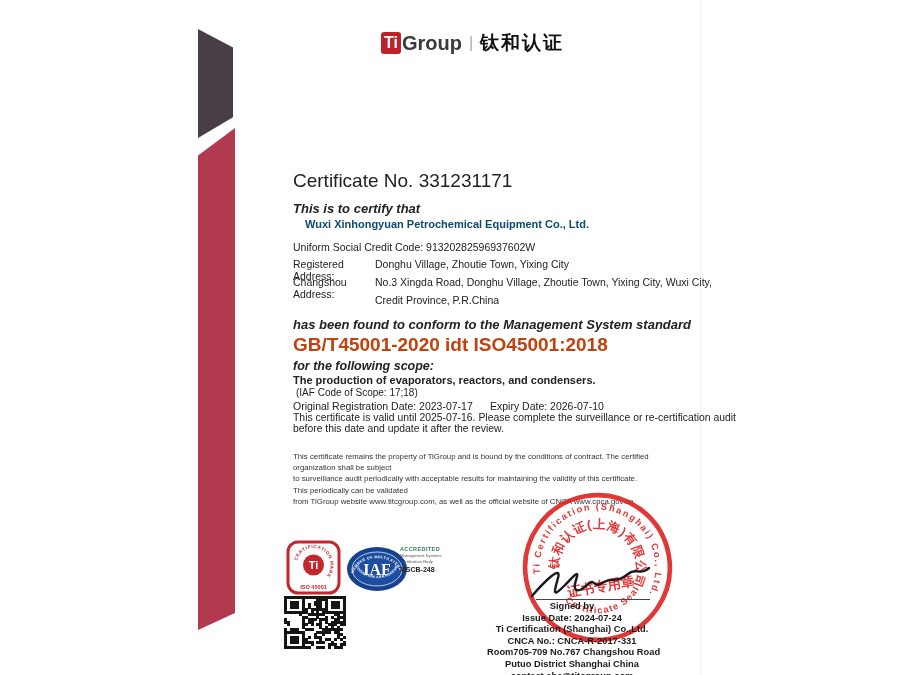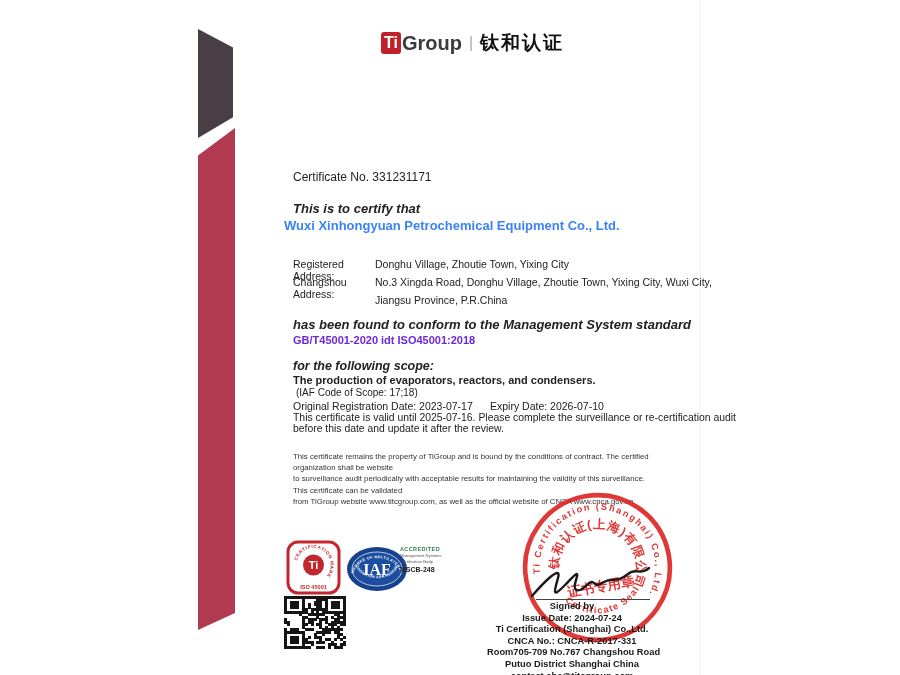--- a/index.html
+++ b/index.html
@@ -15,31 +15,31 @@
   .header{position:absolute;left:280px;top:30px;width:385px;text-align:center;}
   .logo-row{display:flex;justify-content:center;align-items:center;height:26px;}
   .logo-ti{background:#c0202a;color:#fff;font-weight:bold;font-size:16px;line-height:20px;
            padding:1px 3px;border-radius:3px;}
   .logo-group{font-size:20px;font-weight:bold;color:#3a3a3a;margin-left:1px;}
   .logo-sep{color:#aaa;font-size:16px;margin:0 7px;font-weight:normal;}
   .logo-cn{font-size:19px;font-weight:600;color:#111;letter-spacing:2px;}
   .title{margin-top:28px;font-size:20.5px;font-weight:bold;color:#2d2d2d;line-height:29px;letter-spacing:.3px;}
   
   .abs{position:absolute;}
-  .cert-number{left:293px;top:170px;font-size:12px;color:#1f1f1f;}
+  .cert-number{left:293px;top:170px;font-size:19px;color:#1f1f1f;}
   .certify-intro{left:293px;top:201px;font-size:13px;font-style:italic;font-weight:bold;}
-  .company{left:284px;top:218px;font-size:13px;font-weight:bold;color:#3b82f6;}
+  .company{left:305px;top:218px;font-size:11px;font-weight:bold;color:#0c4a6e;}
   .credit-code{left:293px;top:241px;font-size:10.5px;}
   .addr-row{display:flex;font-size:10.5px;}
   .addr-reg{left:293px;top:258px;}
   .addr-op{left:293px;top:276px;}
   .addr-label{width:82px;flex:none;}
   .addr-op2{left:375px;top:294px;font-size:10.5px;}
   .conform{left:293px;top:317px;font-size:13px;font-style:italic;font-weight:bold;}
-  .standard{left:293px;top:334px;font-size:11px;font-weight:bold;color:#6d28d9;}
+  .standard{left:293px;top:334px;font-size:19px;font-weight:bold;color:#c2410c;}
   .scope-intro{left:293px;top:359px;font-size:12.5px;font-style:italic;font-weight:bold;}
   .scope{left:293px;top:374px;font-size:11px;font-weight:bold;}
   .iaf-code{left:296px;top:387px;font-size:10px;}
   .dates-row{left:293px;top:400px;width:360px;font-size:10.5px;}
   .expiry{position:absolute;left:197px;top:0;}
   .validity1{left:293px;top:412px;font-size:10.4px;}
   .validity2{left:293px;top:423px;font-size:10.4px;}
   .fineprint{left:293px;top:451px;width:360px;font-size:7.8px;line-height:11.2px;color:#333;}
   
   .ti-mark{left:286px;top:540px;}
@@ -74,47 +74,48 @@
       <span class="logo-ti">Ti</span>
       <span class="logo-group">Group</span>
       <span class="logo-sep">|</span>
       <span class="logo-cn">钛和认证</span>
     </div>
   </div>
 
   <div class="abs cert-number">Certificate No. 331231171</div>
   <div class="abs certify-intro">This is to certify that</div>
   <div class="abs company">Wuxi Xinhongyuan Petrochemical Equipment Co., Ltd.</div>
+  <div class="abs credit-code">Uniform Social Credit Code: 91320282596937602W</div>
 
   <div class="abs addr-row addr-reg">
     <span class="addr-label">Registered Address:</span>
     <span>Donghu Village, Zhoutie Town, Yixing City</span>
   </div>
   <div class="abs addr-row addr-op">
     <span class="addr-label">Changshou Address:</span>
     <span>No.3 Xingda Road, Donghu Village, Zhoutie Town, Yixing City, Wuxi City,</span>
   </div>
-  <div class="abs addr-op2">Jiangsu Province, P.R.China</div>
+  <div class="abs addr-op2">Credit Province, P.R.China</div>
 
   <div class="abs conform">has been found to conform to the Management System standard</div>
   <div class="abs standard">GB/T45001-2020 idt ISO45001:2018</div>
   <div class="abs scope-intro">for the following scope:</div>
   <div class="abs scope">The production of evaporators, reactors, and condensers.</div>
   <div class="abs iaf-code">(IAF Code of Scope: 17;18)</div>
 
   <div class="abs dates-row">
     <span>Original Registration Date: 2023-07-17</span>
     <span class="expiry">Expiry Date: 2026-07-10</span>
   </div>
   <div class="abs validity1">This certificate is valid until 2025-07-16. Please complete the surveillance or re-certification audit</div>
   <div class="abs validity2">before this date and update it after the review.</div>
 
   <div class="abs fineprint">
-    <div>This certificate remains the property of TiGroup and is bound by the conditions of contract. The certified organization shall be website</div>
-    <div>to surveillance audit periodically with acceptable results for maintaining the validity of this surveillance. This certificate can be validated</div>
+    <div>This certificate remains the property of TiGroup and is bound by the conditions of contract. The certified organization shall be subject</div>
+    <div>to surveillance audit periodically with acceptable results for maintaining the validity of this certificate. This periodically can be validated</div>
     <div>from TiGroup website www.titcgroup.com, as well as the official website of CNCA www.cnca.gov.cn.</div>
   </div>
 
   <svg class="abs ti-mark" width="56" height="58" viewBox="0 0 56 58">
     <rect x="2" y="2" width="51" height="51" rx="10" fill="#fff" stroke="#c1272d" stroke-width="3"></rect>
     <defs>
       <path id="tiArc" d="M 10.5 25 A 17 17 0 1 1 44.5 25 A 17 17 0 1 1 10.5 25"></path>
     </defs>
     <text font-size="4.6" font-weight="bold" fill="#c1272d" letter-spacing="0.6" font-family="Liberation Sans, sans-serif">
       <textPath href="#tiArc" startOffset="4%">CERTIFICATION MARK</textPath>

